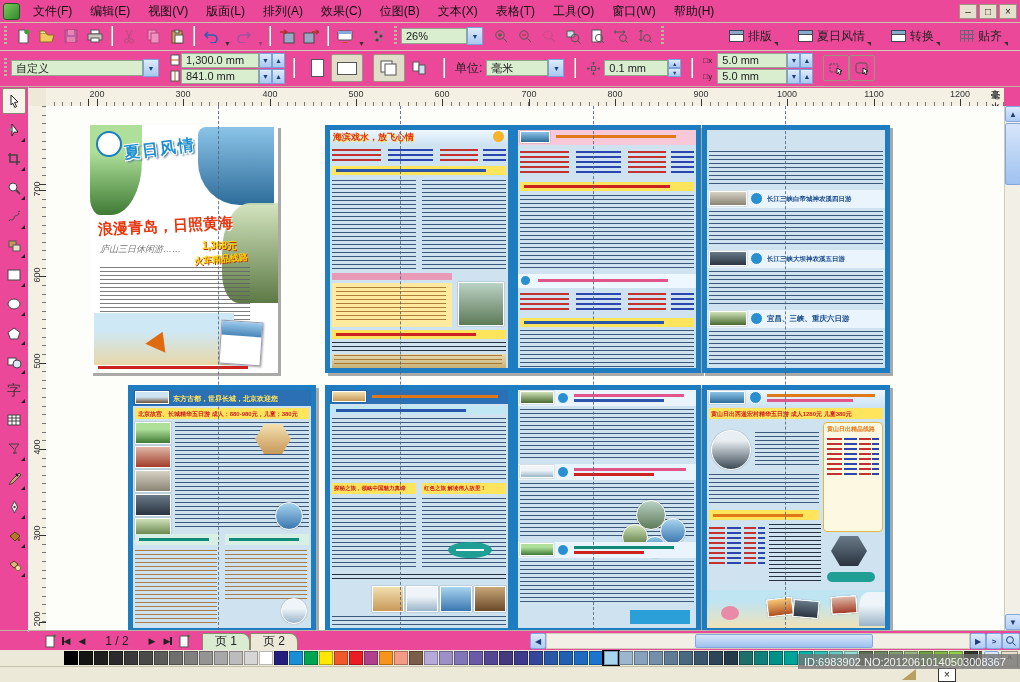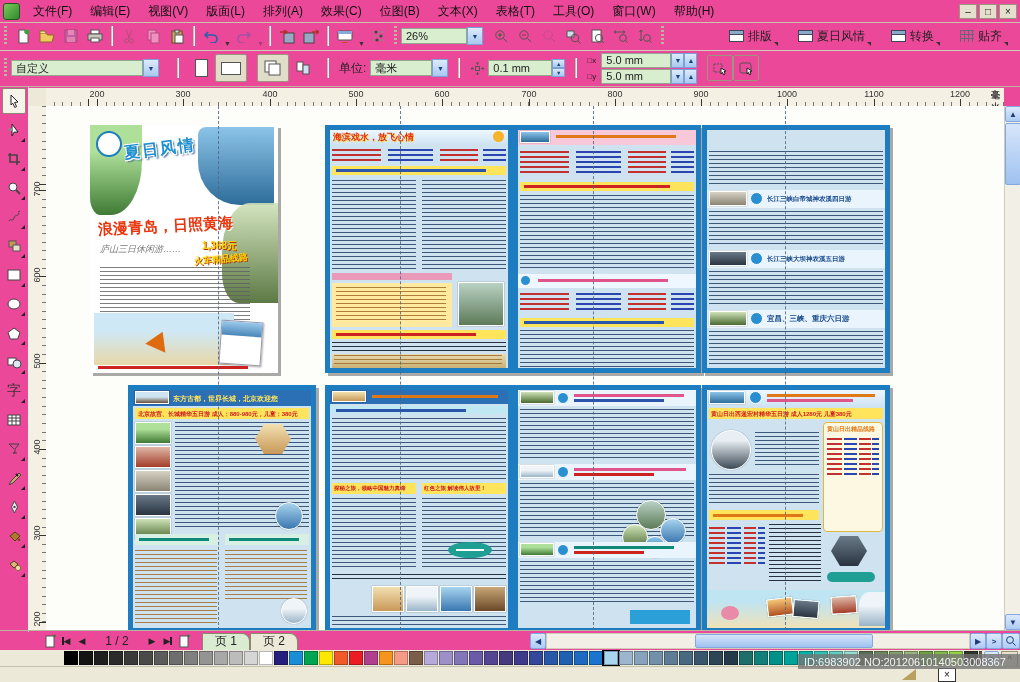--- a/index.html
+++ b/index.html
@@ -290,20 +290,40 @@
       <span style="width:14px;height:12px;background:repeating-linear-gradient(90deg,#667 0 1px,transparent 1px 4px),repeating-linear-gradient(180deg,#667 0 1px,transparent 1px 4px);"></span>
       <span>贴齐</span>
     </div>
   </div>
 
   <div id="propbar" class="abs flex">
     <div class="handle"></div>
     <div class="field" style="width:132px;">自定义</div>
     <div class="drop">▼</div>
     <div style="width:10px;"></div>
+    <div style="display:flex;flex-direction:column;gap:1px;">
+      <div class="flex">
+        <svg width="12" height="14" viewBox="0 0 12 14">
+            <rect x="2" y="2" width="8" height="10" fill="#fff" stroke="#555"></rect>
+            <path d="M1 7h10" stroke="#b06020"></path>
+          </svg>
+        <div class="field" style="width:78px;height:15px;">1,300.0 mm</div>
+        <div class="drop" style="height:15px;width:13px;">▼</div>
+        <div class="drop" style="height:15px;width:13px;">▲</div>
+      </div>
+      <div class="flex">
+        <svg width="12" height="14" viewBox="0 0 12 14">
+            <rect x="2" y="2" width="8" height="10" fill="#fff" stroke="#555"></rect>
+            <path d="M6 1v12" stroke="#b06020"></path>
+          </svg>
+        <div class="field" style="width:78px;height:15px;">841.0 mm</div>
+        <div class="drop" style="height:15px;width:13px;">▼</div>
+        <div class="drop" style="height:15px;width:13px;">▲</div>
+      </div>
+    </div>
     <div class="sep" style="margin:0 8px;"></div>
     <div class="tbtn" style="width:26px;height:26px;">
         <div style="width:11px;height:16px;border:1px solid #555;background:#fff;"></div>
       </div>
     <div class="tbtn" style="width:30px;height:26px;border:1px solid #9a9680;background:#e0ddc8;">
         <div style="width:18px;height:11px;border:1px solid #555;background:#fff;"></div>
       </div>
     <div style="width:10px;"></div>
     <div class="tbtn" style="width:30px;height:26px;border:1px solid #9a9680;background:#e0ddc8;">
         <svg width="18" height="16" viewBox="0 0 18 16">

